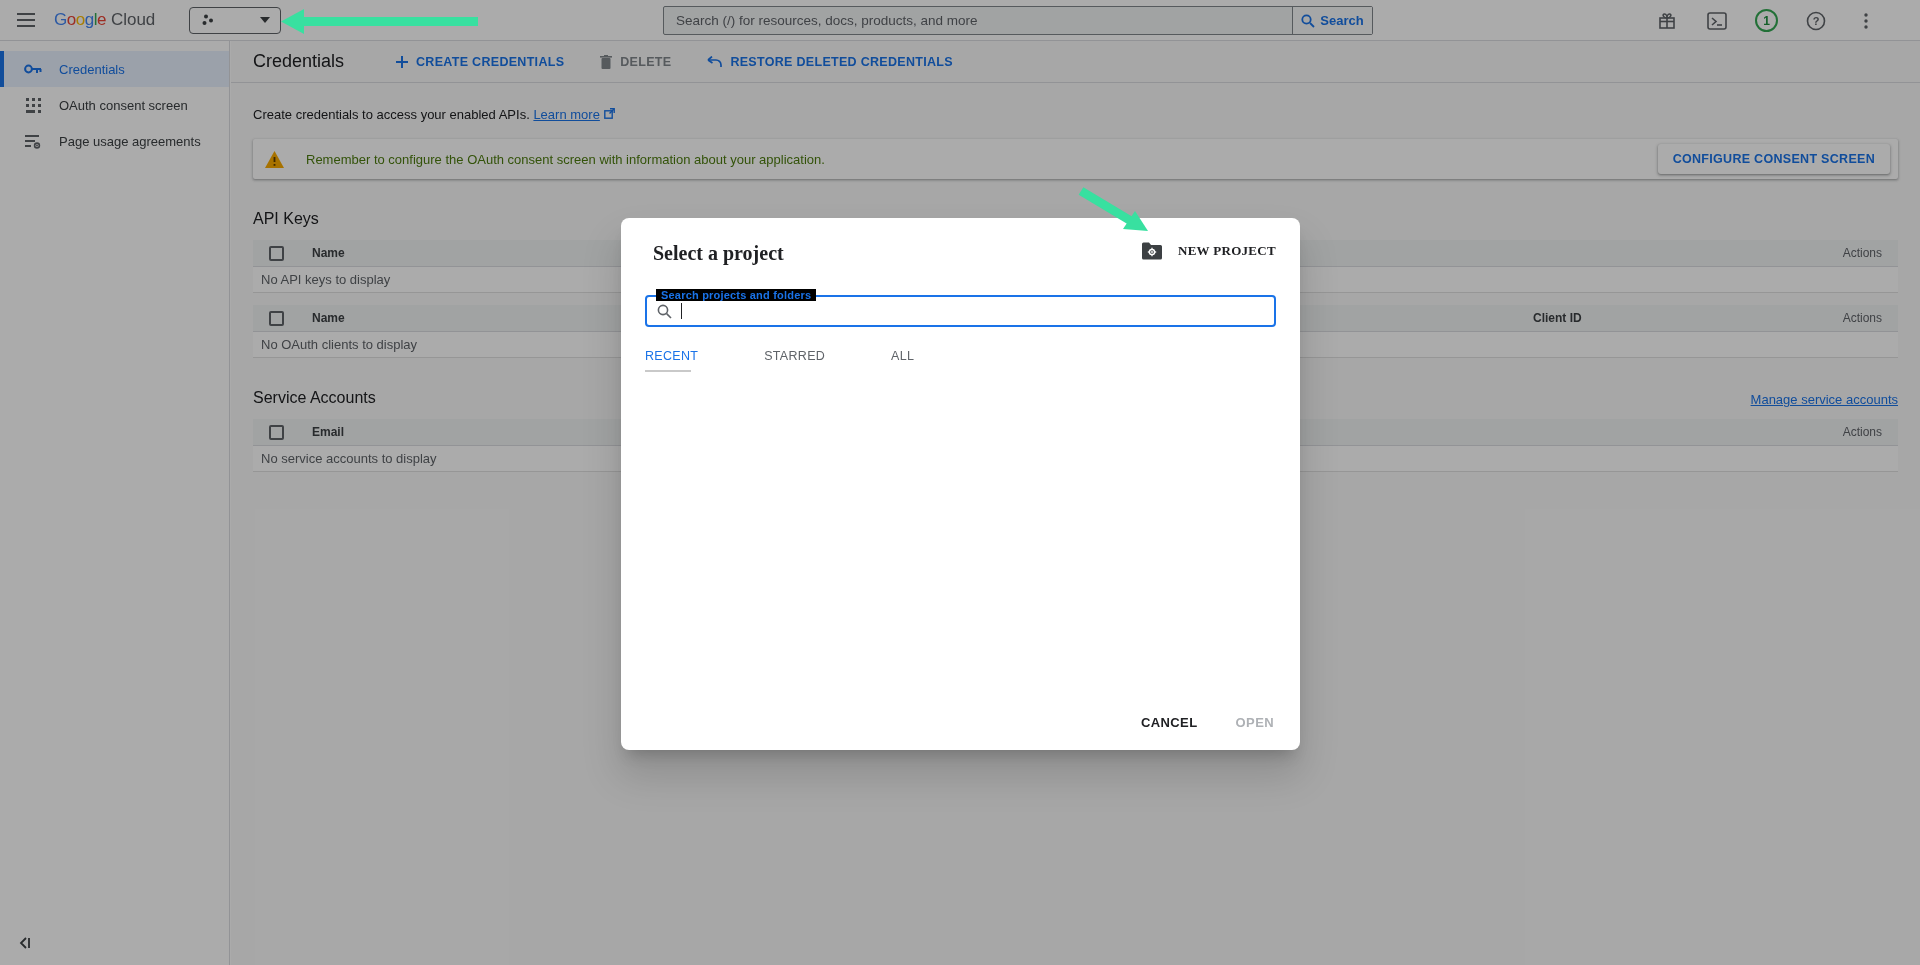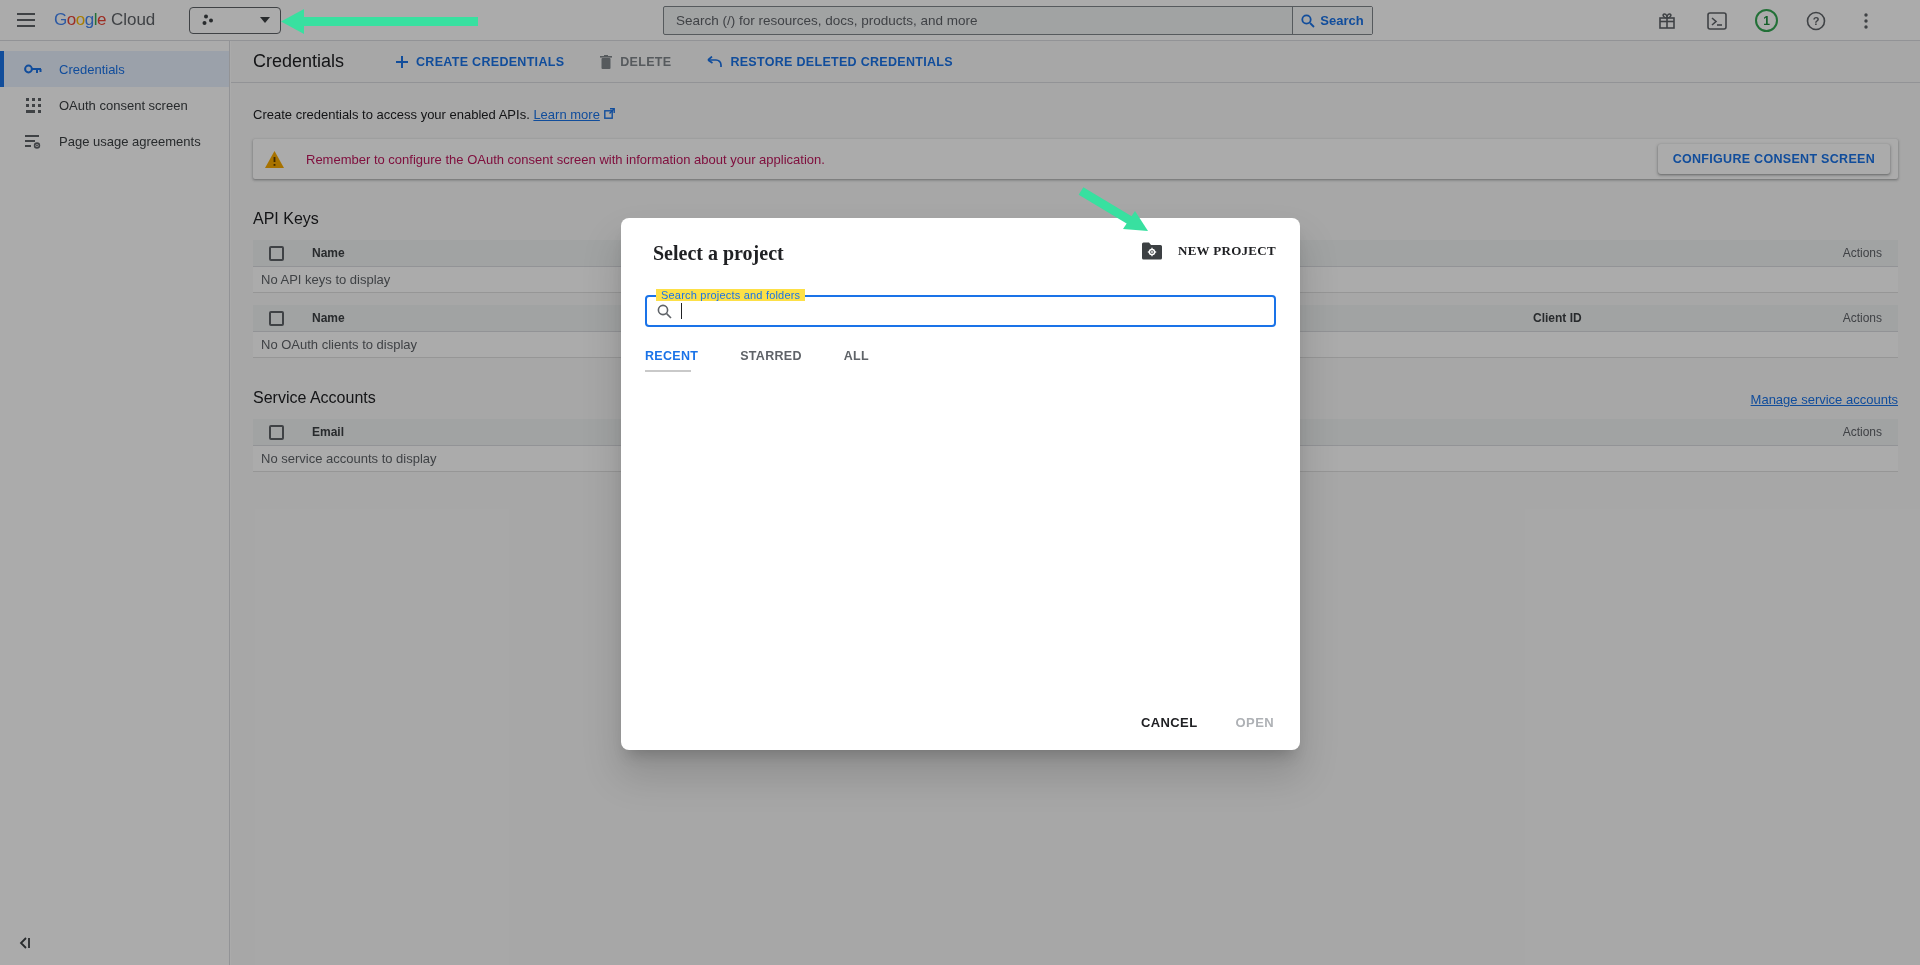--- a/index.html
+++ b/index.html
@@ -51,21 +51,21 @@
   .toolbar { height:42px; border-bottom:1px solid #dadce0; display:flex; align-items:center; padding-left:22px; }
   .page-title { font-size:18px; color:#202124; font-weight:400; margin-right:52px; }
   .tb-btn { display:flex; align-items:center; gap:8px; font-size:12.5px; font-weight:700;
             letter-spacing:.3px; color:#1a73e8; margin-right:36px; cursor:pointer; }
   .tb-btn.disabled { color:#80868b; cursor:default; }
   .content { padding:0 22px; }
   .desc { margin-top:24px; font-size:13px; color:#202124; }
   .desc a { color:#1a73e8; text-decoration:underline; cursor:pointer; }
   .banner { margin-top:17px; height:40px; background:#fff; border-radius:2px; display:flex; align-items:center;
             padding:0 8px 0 12px; box-shadow:0 1px 2px rgba(60,64,67,.3), 0 1px 3px 1px rgba(60,64,67,.15); }
-  .banner-text { font-size:13px; color:#be185d; margin-left:22px; }
+  .banner-text { font-size:13px; color:#4d7c0f; margin-left:22px; }
   .raised-btn { margin-left:auto; background:#fff; color:#1a73e8; font-size:12.5px; font-weight:700;
                 letter-spacing:.3px; padding:8px 15px; border-radius:3px; border:0; cursor:pointer;
                 box-shadow:0 1px 2px rgba(60,64,67,.35), 0 1px 3px 1px rgba(60,64,67,.18);
                 font-family:"Liberation Sans",sans-serif; }
   .section-head { margin-top:31px; display:flex; align-items:flex-end; justify-content:space-between; }
   .section-title { font-size:16px; font-weight:400; color:#202124; }
   .manage-link { font-size:13px; color:#1a73e8; text-decoration:underline; cursor:pointer; }
   .table { margin-top:12px; }
   .thead { position:relative; height:27px; background:#f1f3f4; display:flex; align-items:center;
            padding-left:16px; font-size:12px; font-weight:700; color:#3c4043;
@@ -79,26 +79,26 @@
   
   .scrim { position:absolute; inset:0; background:rgba(0,0,0,0.33); z-index:40; }
   .dialog { position:absolute; left:621px; top:218px; width:679px; height:532px; background:#fff;
             border-radius:8px; z-index:50; box-shadow:0 11px 15px -7px rgba(0,0,0,.2), 0 24px 38px 3px rgba(0,0,0,.14); }
   .dlg-head { display:flex; align-items:flex-start; justify-content:space-between; padding:24px 24px 0 32px;font-family:Liberation Serif, serif; }
   .dlg-title { font-size:20px; font-weight:700; color:#202124; }
   .new-proj { display:flex; align-items:center; gap:15px; font-size:13px; font-weight:700;
               letter-spacing:.3px; color:#202124; cursor:pointer; }
   .dlg-search { position:relative; margin:30px 24px 0 24px; height:32px; border:2px solid #1a73e8;
                 border-radius:4px; display:flex; align-items:center; padding:0 10px; }
-  .dlg-search .flabel { position:absolute; top:-8px; left:9px; background:#fde047; padding:0 5px;
-                        font-size:11px; font-weight:400; color:#1a73e8; letter-spacing:.2px; }
+  .dlg-search .flabel { position:absolute; top:-8px; left:9px; background:#000000; padding:0 5px;
+                        font-size:11px; font-weight:700; color:#1a73e8; letter-spacing:.2px; }
   .dlg-search input { flex:1; border:0; outline:0; font-size:14px; color:#202124; margin-left:8px;
                       font-family:"Liberation Sans",sans-serif; }
   .caret { width:1px; height:16px; background:#202124; position:absolute; left:34px; }
-  .dlg-tabs { display:flex; gap:42px; padding:0 24px; margin-top:22px; font-size:12.5px; font-weight:700;
+  .dlg-tabs { display:flex; gap:66px; padding:0 24px; margin-top:22px; font-size:12.5px; font-weight:400;
               letter-spacing:.3px; color:#5f6368; }
   .dlg-tab { cursor:pointer; padding-bottom:7px; }
   .dlg-tab.active { color:#1a73e8; }
   .tab-ink { margin-left:24px; width:46px; height:2px; background:#c9c9c9; }
   .dlg-actions { position:absolute; right:26px; bottom:20px; display:flex; gap:38px;
                  font-size:13px; font-weight:700; letter-spacing:.4px; }
   .dlg-btn { cursor:pointer; color:#202124; }
   .dlg-btn.disabled { color:#aeb1b5; cursor:default; }
   
   .arrows { position:absolute; inset:0; z-index:60; pointer-events:none; }

